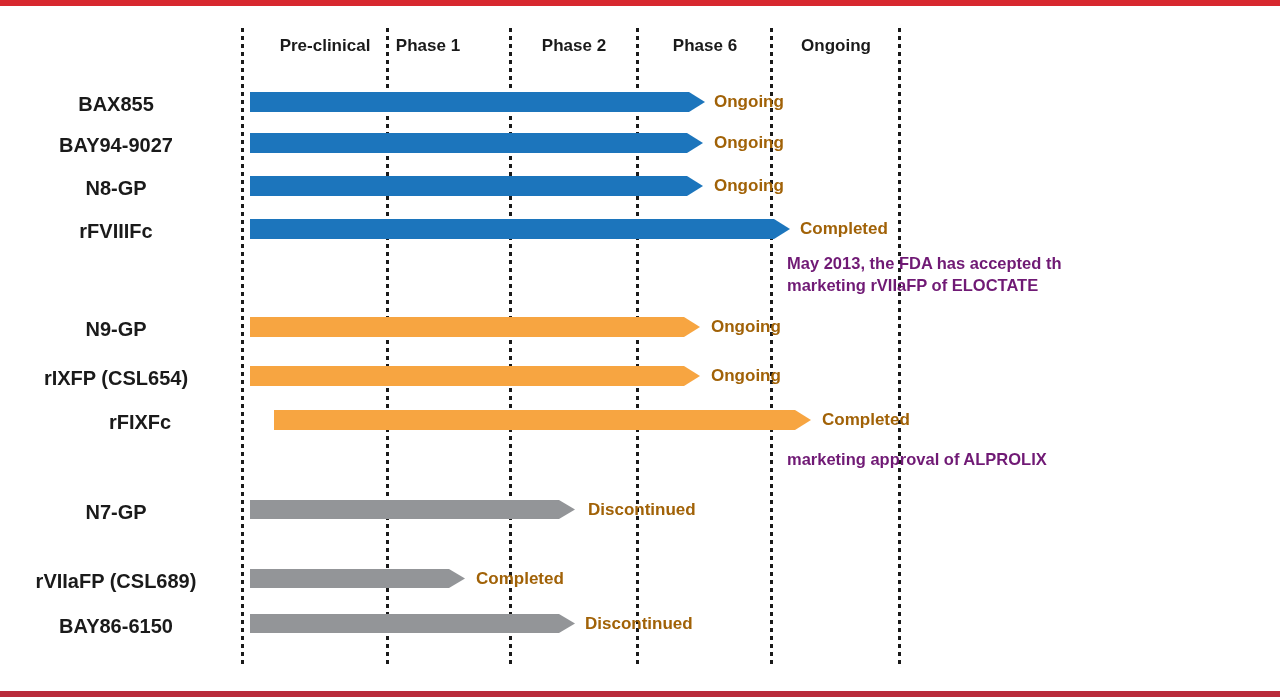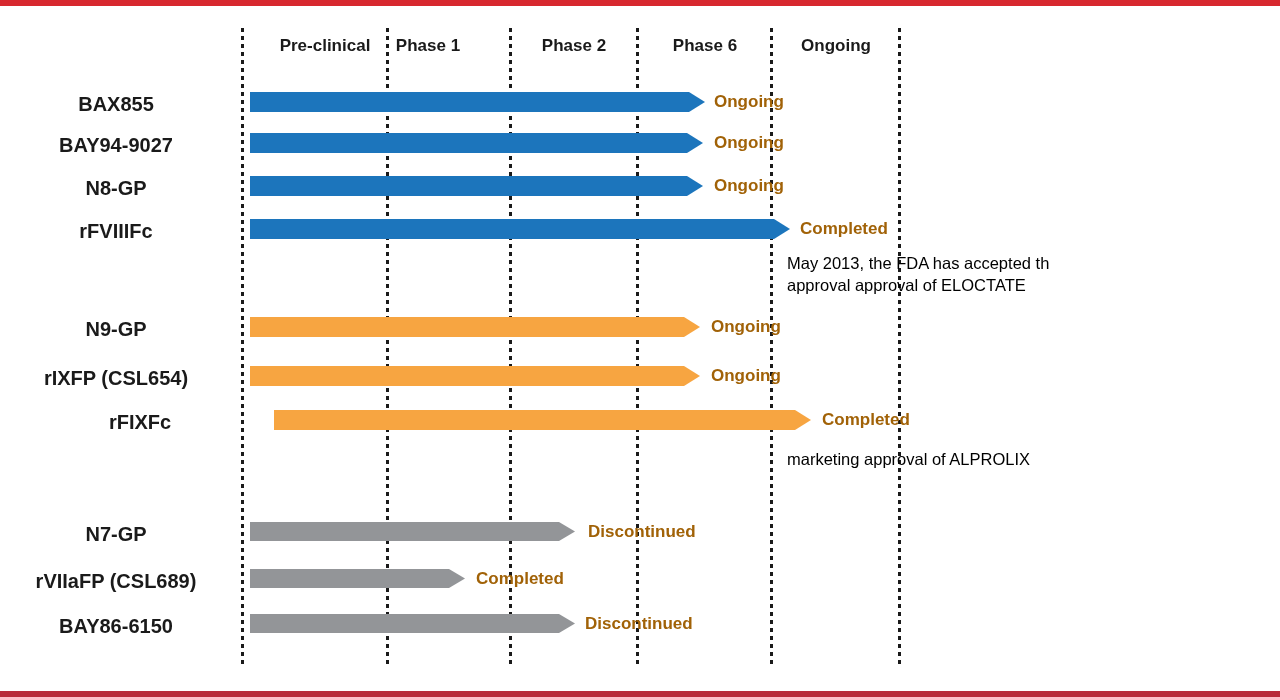--- a/index.html
+++ b/index.html
@@ -26,21 +26,21 @@
   .bar{
     position:absolute;top:0;height:20px;
     clip-path:polygon(0 0,calc(100% - 16px) 0,100% 50%,calc(100% - 16px) 100%,0 100%);
   }
   .status-label{
     position:absolute;top:0;font-size:17px;font-weight:bold;color:#a16207;
     line-height:20px;white-space:nowrap;
   }
   .annotation{
     position:absolute;width:358px;overflow:hidden;
-    font-size:16.5px;font-weight:normal;color:#000000;line-height:22px;
+    font-size:16.5px;font-weight:bold;color:#701a75;line-height:22px;
   }
   .annotation div{white-space:nowrap;}
 </style>
 </head>
 <body>
 
 <div id="stage">
 
   <div class="redbar" id="redbar-top" style="background: rgb(215, 40, 47);"></div>
   <div class="redbar" id="redbar-bottom" style="background: rgb(185, 43, 59);"></div>
@@ -93,40 +93,40 @@
     <div class="bar" style="left: 250px; width: 450px; height: 20px; background: rgb(247, 165, 65);"></div>
     <div class="status-label" style="left: 711px;">Ongoing</div>
   </div>
 
   <div class="row" style="top: 410px; margin-left: 24px;">
     <div class="drug-label">rFIXFc</div>
     <div class="bar" style="left: 250px; width: 537px; height: 20px; background: rgb(247, 165, 65);"></div>
     <div class="status-label" style="left: 798px;">Completed</div>
   </div>
 
-  <div class="row" style="top: 522px;">
+  <div class="row" style="top: 500px;">
     <div class="drug-label">N7-GP</div>
     <div class="bar" style="left: 250px; width: 325px; height: 19px; background: rgb(147, 149, 152);"></div>
     <div class="status-label" style="left: 588px;">Discontinued</div>
   </div>
 
   <div class="row" style="top: 569px;">
     <div class="drug-label">rVIIaFP (CSL689)</div>
     <div class="bar" style="left: 250px; width: 215px; height: 19px; background: rgb(147, 149, 152);"></div>
     <div class="status-label" style="left: 476px;">Completed</div>
   </div>
 
   <div class="row" style="top: 614px;">
     <div class="drug-label">BAY86-6150</div>
     <div class="bar" style="left: 250px; width: 325px; height: 19px; background: rgb(147, 149, 152);"></div>
     <div class="status-label" style="left: 585px;">Discontinued</div>
   </div>
 
   <div class="annotation" style="left: 787px; top: 252px;">
     <div>May 2013, the FDA has accepted th</div>
-    <div>approval approval of ELOCTATE</div>
+    <div>marketing rVIIaFP of ELOCTATE</div>
   </div>
 
   <div class="annotation" style="left: 787px; top: 448px;">
     <div>marketing approval of ALPROLIX</div>
   </div>
 
 </div>
 
 </body></html>

